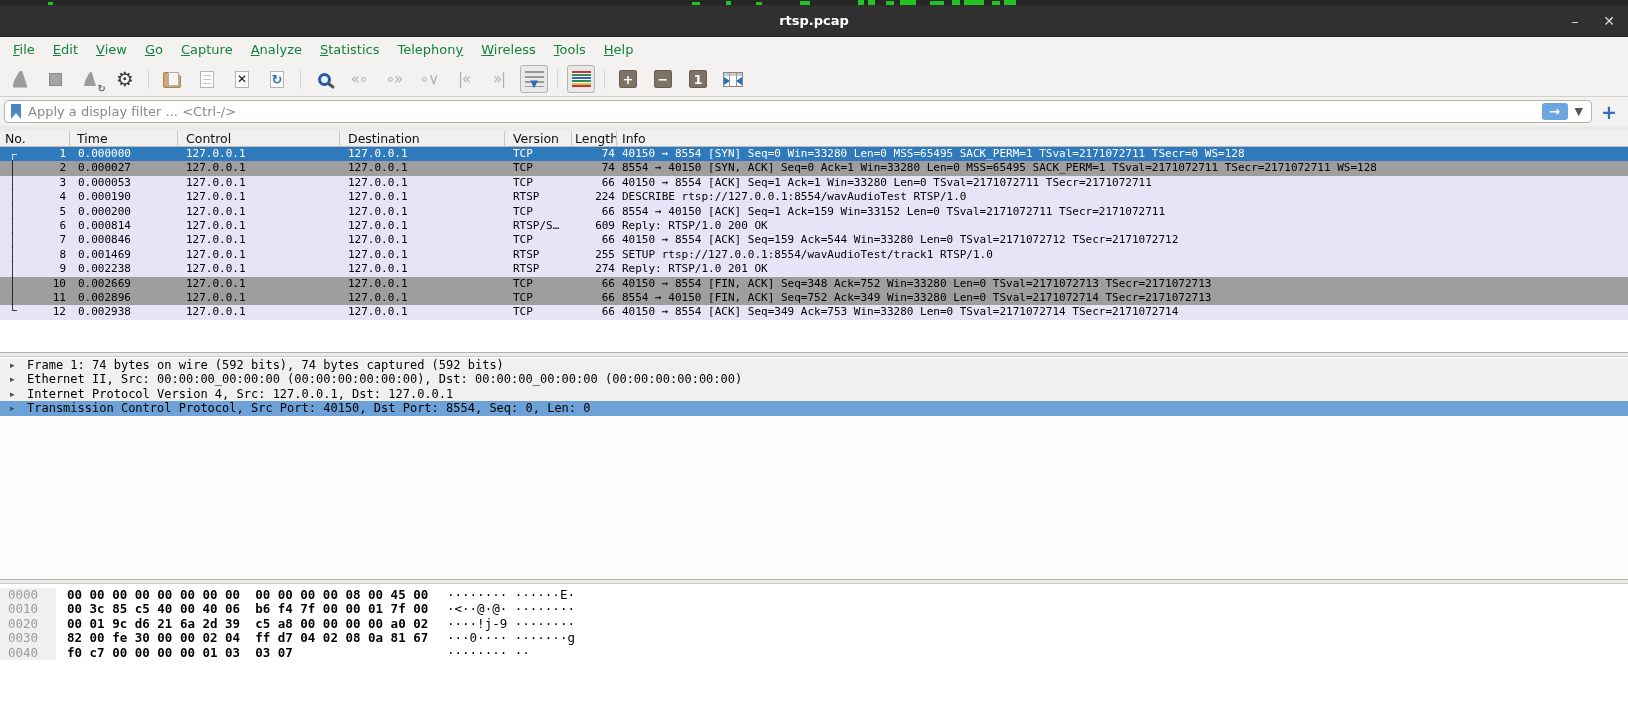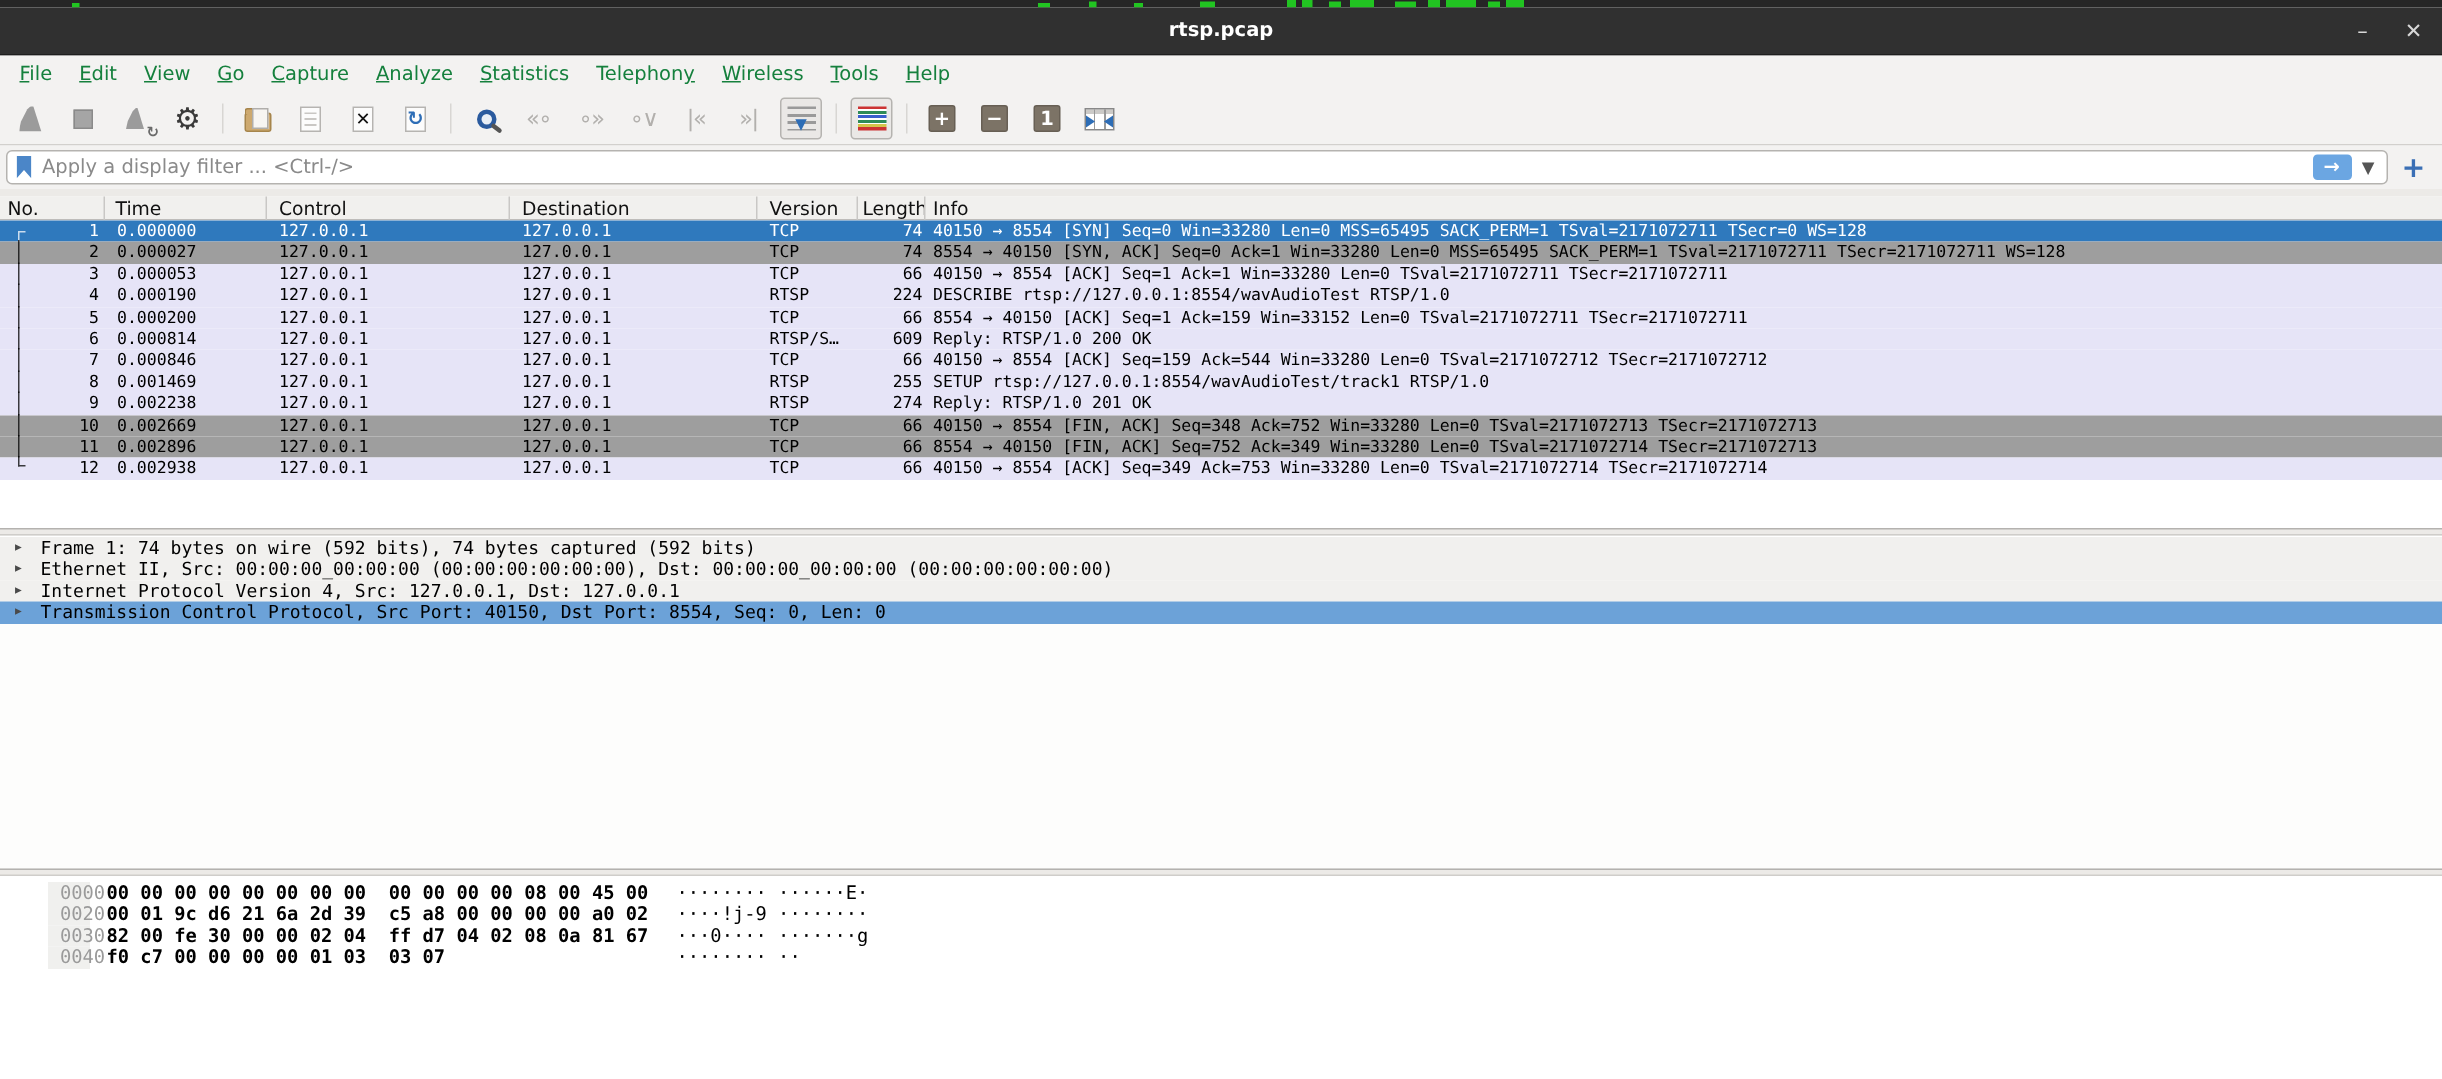--- a/index.html
+++ b/index.html
@@ -114,21 +114,21 @@
              font-family:"DejaVu Sans Mono","Liberation Mono",monospace; font-size:12px; }
   .drow { height:14.4px; line-height:14.4px; padding-left:27px; position:relative; white-space:pre;
           color:#000; background:#f1f0ee; overflow:hidden; }
   .drow.selected { background:#6ca2d8; }
   .drow .exp { position:absolute; left:10px; top:0; font-size:9px; color:#4a4a4a;
                font-family:"DejaVu Sans",sans-serif; }
   
   #hexpane { position:absolute; top:585px; left:0; width:1628px; height:134px; background:#ffffff;
              font-family:"DejaVu Sans Mono","Liberation Mono",monospace; font-size:12.5px; padding-top:3px; }
   .xrow { height:14.4px; line-height:14.4px; display:flex; white-space:pre; color:#000; position:relative; }
-  .xoff { flex:none; width:28px; background:#f0f0ee; color:#9a9a9a; padding-left:8px;margin-left:32px; }
+  .xoff { flex:none; width:56px; background:#f0f0ee; color:#9a9a9a; padding-left:8px; }
   .xhex { flex:none; margin-left:11px; width:380px;font-weight:bold; }
   .xascii { flex:none; }
 </style>
 </head>
 <body>
 
 <div id="window">
   <div id="topstrip">
       <div class="frag" style="left: 48px; width: 5px; height: 3px; background: rgb(33, 196, 33);"></div>
       <div class="frag" style="left: 692px; width: 8px; height: 3px; background: rgb(33, 196, 33);"></div>
@@ -280,17 +280,18 @@
       <div class="drow"><span class="exp">▸</span><span>Frame 1: 74 bytes on wire (592 bits), 74 bytes captured (592 bits)</span></div>
       <div class="drow"><span class="exp">▸</span><span>Ethernet II, Src: 00:00:00_00:00:00 (00:00:00:00:00:00), Dst: 00:00:00_00:00:00 (00:00:00:00:00:00)</span></div>
       <div class="drow"><span class="exp">▸</span><span>Internet Protocol Version 4, Src: 127.0.0.1, Dst: 127.0.0.1</span></div>
       <div class="drow selected"><span class="exp">▸</span><span>Transmission Control Protocol, Src Port: 40150, Dst Port: 8554, Seq: 0, Len: 0</span></div>
     </div>
 
   <div class="split" style="top:579px"></div>
 
   <div id="hexpane">
       <div class="xrow"><span class="xoff">0000</span><span class="xhex">00 00 00 00 00 00 00 00  00 00 00 00 08 00 45 00</span><span class="xascii">········ ······E·</span></div>
+      <div class="xrow"><span class="xoff">0010</span><span class="xhex">00 3c 85 c5 40 00 40 06  b6 f4 7f 00 00 01 7f 00</span><span class="xascii">·&lt;··@·@· ········</span></div>
       <div class="xrow"><span class="xoff">0020</span><span class="xhex">00 01 9c d6 21 6a 2d 39  c5 a8 00 00 00 00 a0 02</span><span class="xascii">····!j-9 ········</span></div>
       <div class="xrow"><span class="xoff">0030</span><span class="xhex">82 00 fe 30 00 00 02 04  ff d7 04 02 08 0a 81 67</span><span class="xascii">···0···· ·······g</span></div>
       <div class="xrow"><span class="xoff">0040</span><span class="xhex">f0 c7 00 00 00 00 01 03  03 07</span><span class="xascii">········ ··</span></div>
     </div>
 </div>
 
 </body></html>

